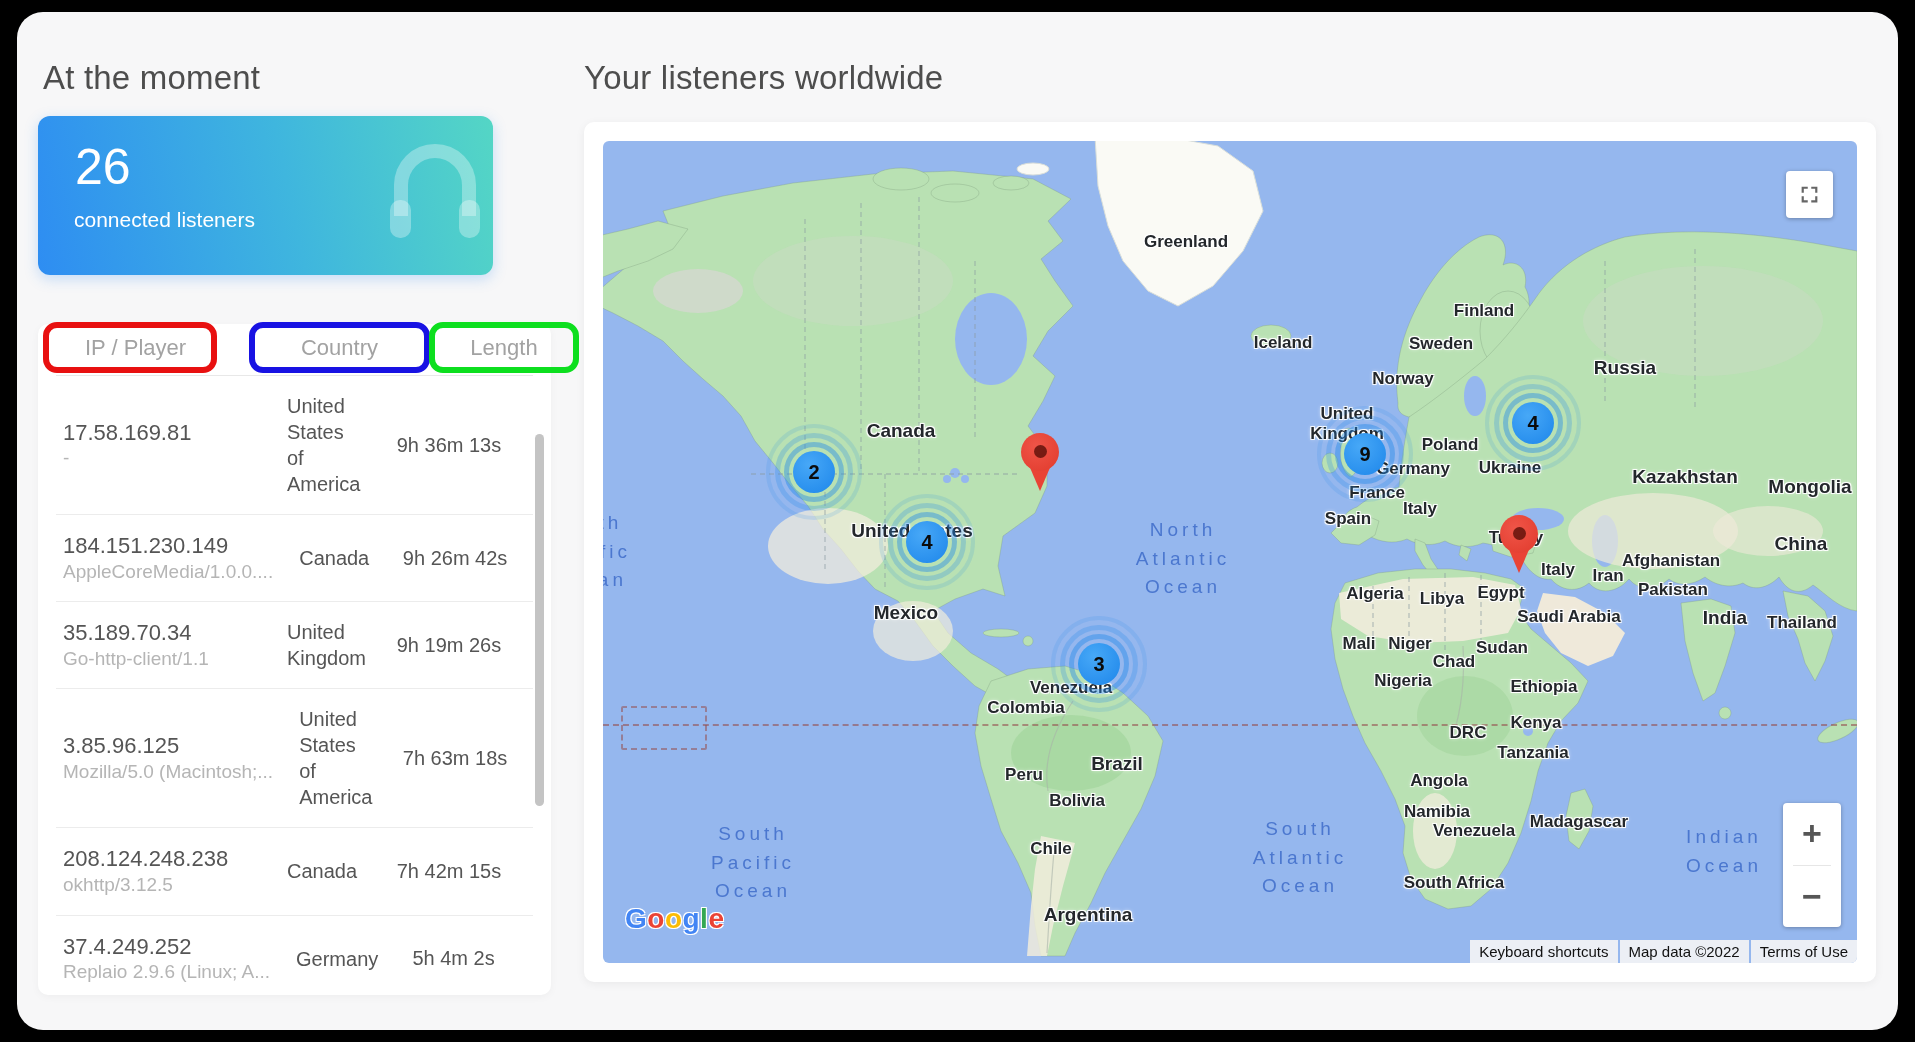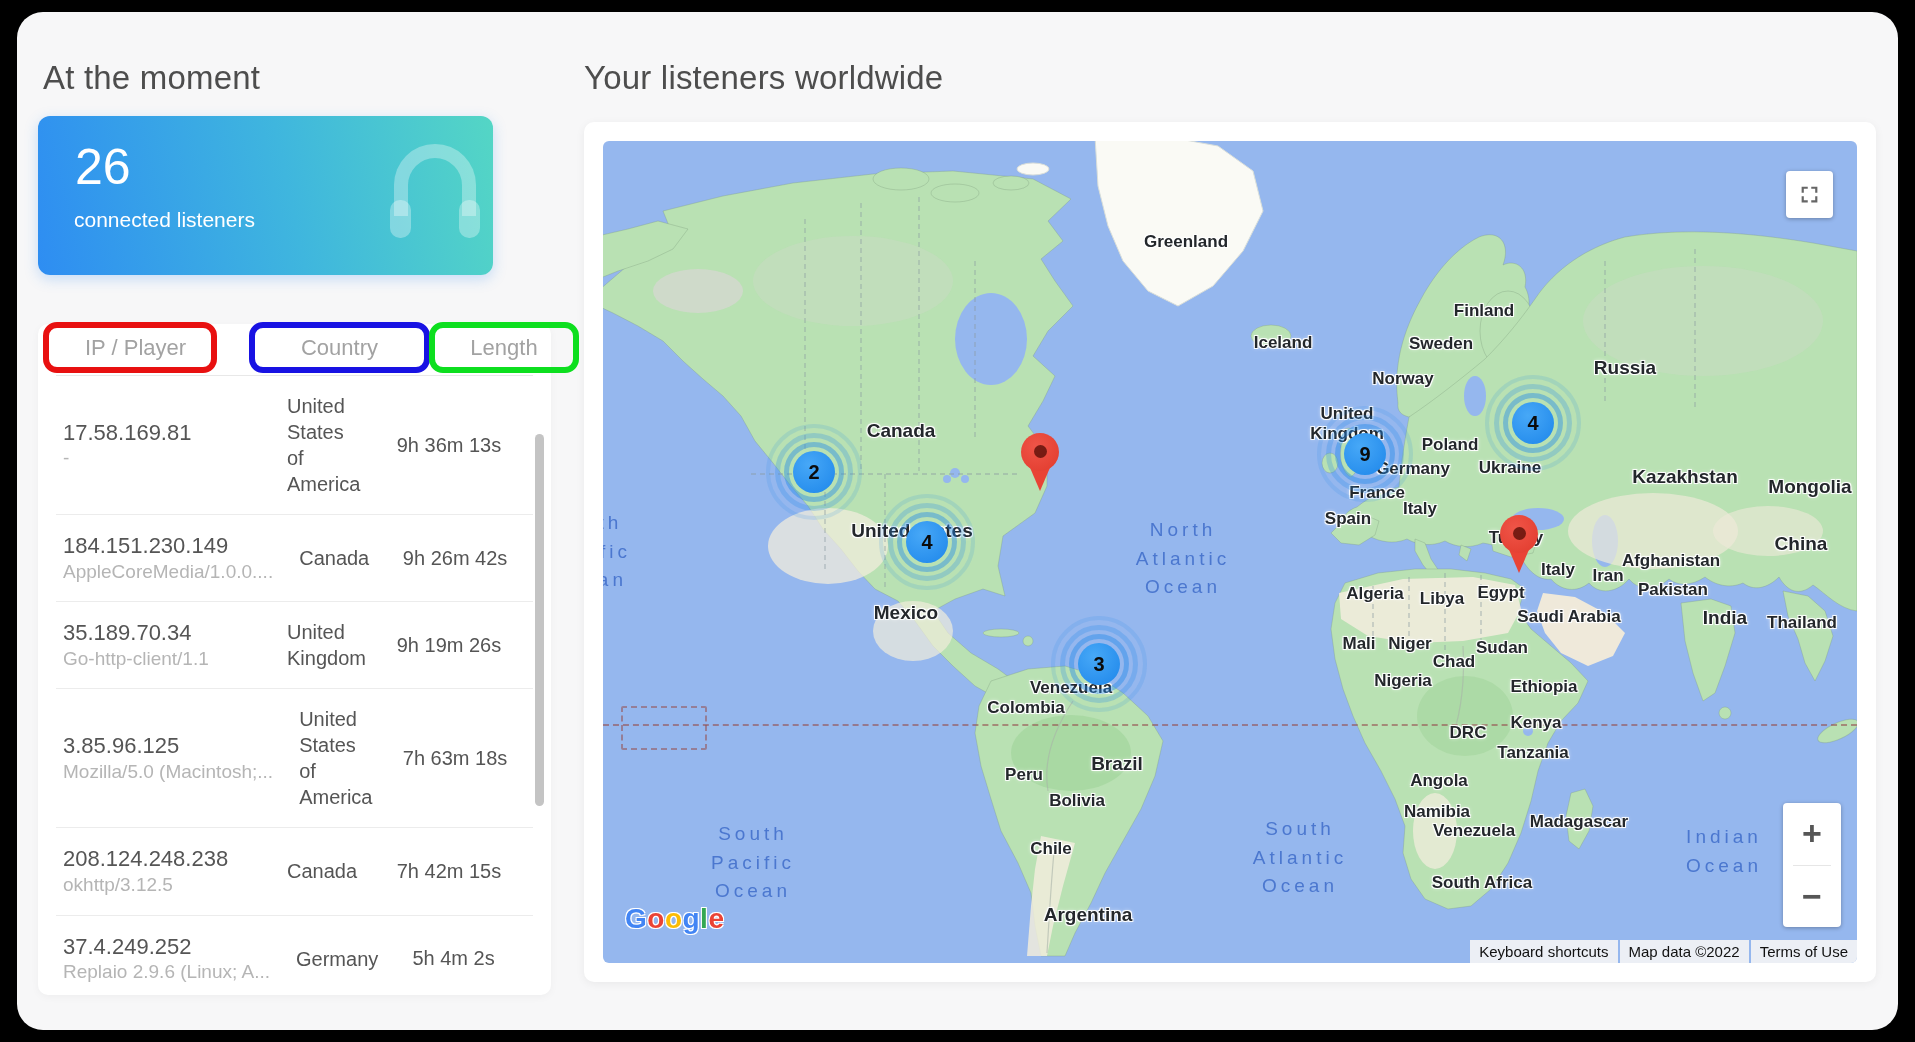--- a/index.html
+++ b/index.html
@@ -400,21 +400,21 @@
           <div class="country-label" data-interactable="false" style="left: 899px; top: 507px;">Sudan</div>
           <div class="country-label" data-interactable="false" style="left: 800px; top: 540px;">Nigeria</div>
           <div class="country-label" data-interactable="false" style="left: 941px; top: 546px;">Ethiopia</div>
           <div class="country-label" data-interactable="false" style="left: 933px; top: 582px;">Kenya</div>
           <div class="country-label" data-interactable="false" style="left: 865px; top: 592px;">DRC</div>
           <div class="country-label" data-interactable="false" style="left: 930px; top: 612px;">Tanzania</div>
           <div class="country-label" data-interactable="false" style="left: 836px; top: 640px;">Angola</div>
           <div class="country-label" data-interactable="false" style="left: 834px; top: 671px;">Namibia</div>
           <div class="country-label" data-interactable="false" style="left: 871px; top: 690px;">Venezuela</div>
           <div class="country-label" data-interactable="false" style="left: 976px; top: 681px;">Madagascar</div>
-          <div class="country-label" data-interactable="false" style="left: 851px; top: 742px; margin-left: 28px;">South Africa</div>
+          <div class="country-label" data-interactable="false" style="left: 851px; top: 742px;">South Africa</div>
         </div>
 
       <div data-interactable="false">
 
           <div class="cluster-wrap" data-interactable="true" style="left: 211px; top: 331px;">
             <span class="ring r3"></span>
             <span class="ring r2"></span>
             <span class="ring r1"></span>
             <span class="cluster-num">2</span>
           </div>

